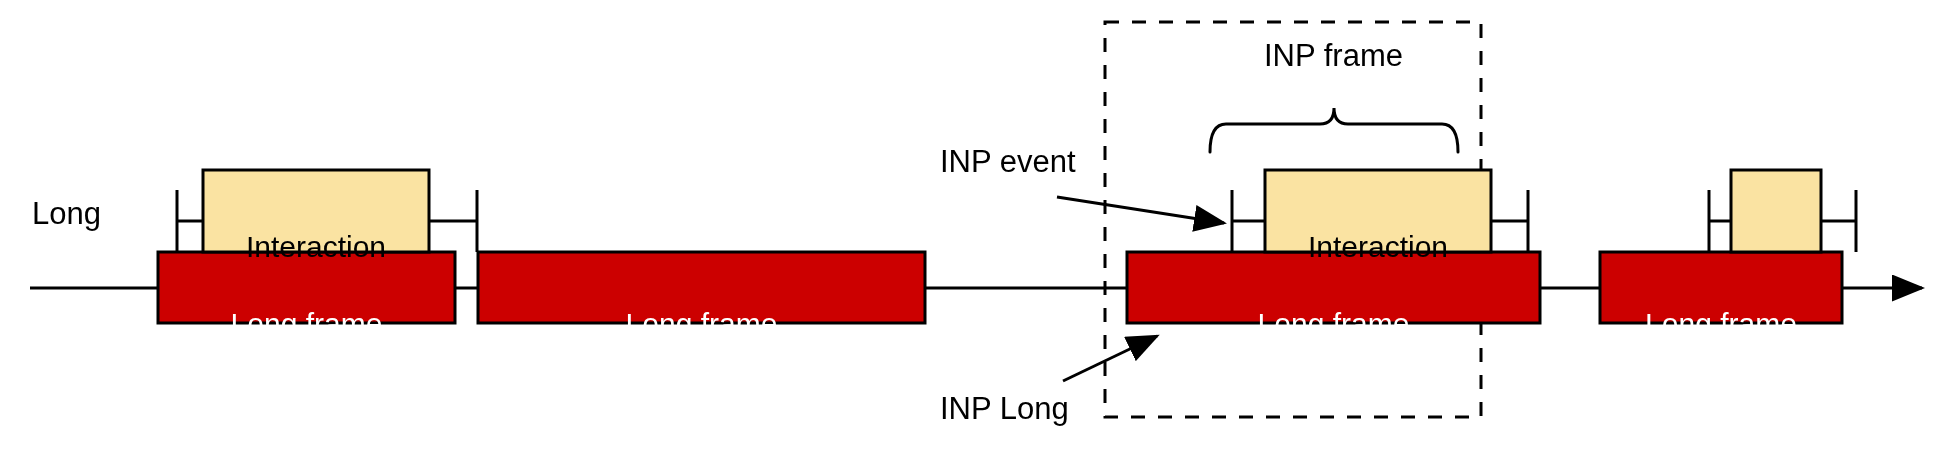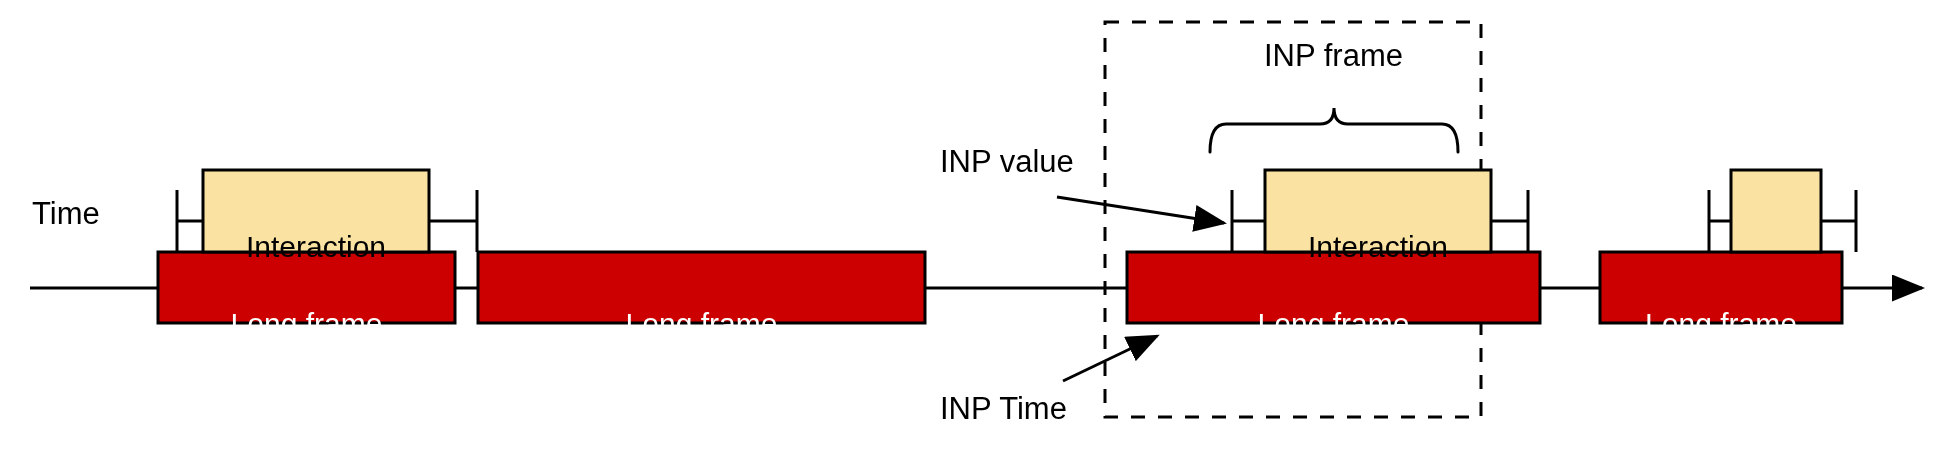--- a/index.html
+++ b/index.html
@@ -66,27 +66,27 @@
     <rect x="1600" y="252" width="242" height="71" fill="#cc0000" stroke="#000" stroke-width="3"></rect>
 
     <rect x="203" y="170" width="226" height="82" fill="#fae3a2" stroke="#000" stroke-width="3"></rect>
     <rect x="1265" y="170" width="226" height="82" fill="#fae3a2" stroke="#000" stroke-width="3"></rect>
     <rect x="1731" y="170" width="90" height="82" fill="#fae3a2" stroke="#000" stroke-width="3"></rect>
 
     <line x1="1057" y1="197" x2="1224" y2="223" stroke="#000" stroke-width="3" marker-end="url(#arrowhead)"></line>
     <line x1="1063" y1="381" x2="1157" y2="336" stroke="#000" stroke-width="3" marker-end="url(#arrowhead)"></line>
   </svg>
 
-  <div class="lbl" style="left:32px;top:198px;">Time</div>
+  <div class="lbl" style="left:32px;top:198px;">Long</div>
 
   <div class="lbl" style="left:1264px;top:40px;">INP frame</div>
 
-  <div class="lbl" style="left:940px;top:146px;">INP value</div>
+  <div class="lbl" style="left:940px;top:146px;">INP event</div>
 
-  <div class="lbl" style="left:940px;top:393px;">INP Time</div>
+  <div class="lbl" style="left:940px;top:393px;">INP Long</div>
 
   <div class="boxlabel lf-label" style="left:158px;top:252px;width:297px;height:71px;">Long frame</div>
   <div class="boxlabel lf-label" style="left:478px;top:252px;width:447px;height:71px;">Long frame</div>
   <div class="boxlabel lf-label" style="left:1127px;top:252px;width:413px;height:71px;">Long frame</div>
   <div class="boxlabel lf-label" style="left:1600px;top:252px;width:242px;height:71px;">Long frame</div>
 
   <div class="boxlabel ia-label" style="left:203px;top:170px;width:226px;height:82px;">Interaction</div>
   <div class="boxlabel ia-label" style="left:1265px;top:170px;width:226px;height:82px;">Interaction</div>
   <div class="boxlabel ia-label" style="left:1731px;top:170px;width:90px;height:82px;"></div>
 

